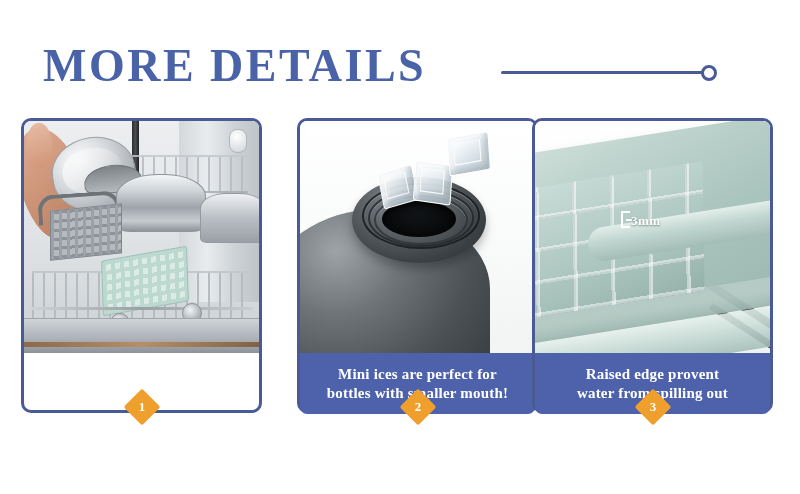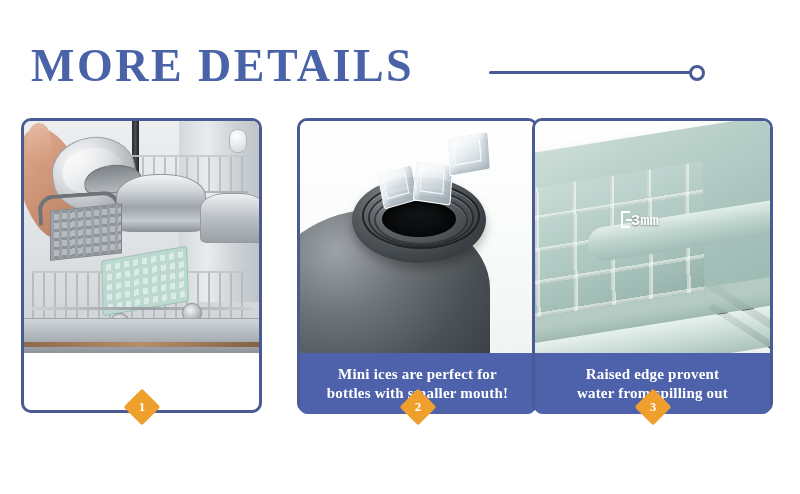--- a/index.html
+++ b/index.html
@@ -11,21 +11,21 @@
     width: 800px;
     height: 494px;
     font-family: "Liberation Serif", "DejaVu Serif", serif;
     overflow: hidden;
     position: relative;
   }
 
   
   #header {
     position: absolute;
-    left: 0; top: 0;
+    left: 12px; top: 0;
     width: 708px;
     height: 118px;
   }
   #page-title {
     position: absolute;
     left: 31px;
     top: 38px;
     font-family: "Liberation Serif", "DejaVu Serif", serif;
     font-weight: bold;
     font-size: 46px;
@@ -401,23 +401,23 @@
   .tr-dark2 {
     position:absolute;
     left:166px; top:214px; width:120px; height:7px;
     background:#272b2d;
     transform: rotate(33deg);
   }
   #dim-label {
     position:absolute;
     left:96px; top:92px;
     color:#ffffff;
-    font-family:Liberation Mono, monospace;
+    font-family:Liberation Serif, serif;
     font-weight:bold;
-    font-size:15px;
+    font-size:13px;
     letter-spacing:.4px;
     text-shadow: 0 1px 2px rgba(80,100,95,.8);
   }
   #dim-caliper {
     position:absolute;
     left:86px; top:90px;
     width:9px; height:17px;
     border-left: 2px solid #ffffff;
     border-top: 2px solid #ffffff;
     border-bottom: 2px solid #ffffff;

